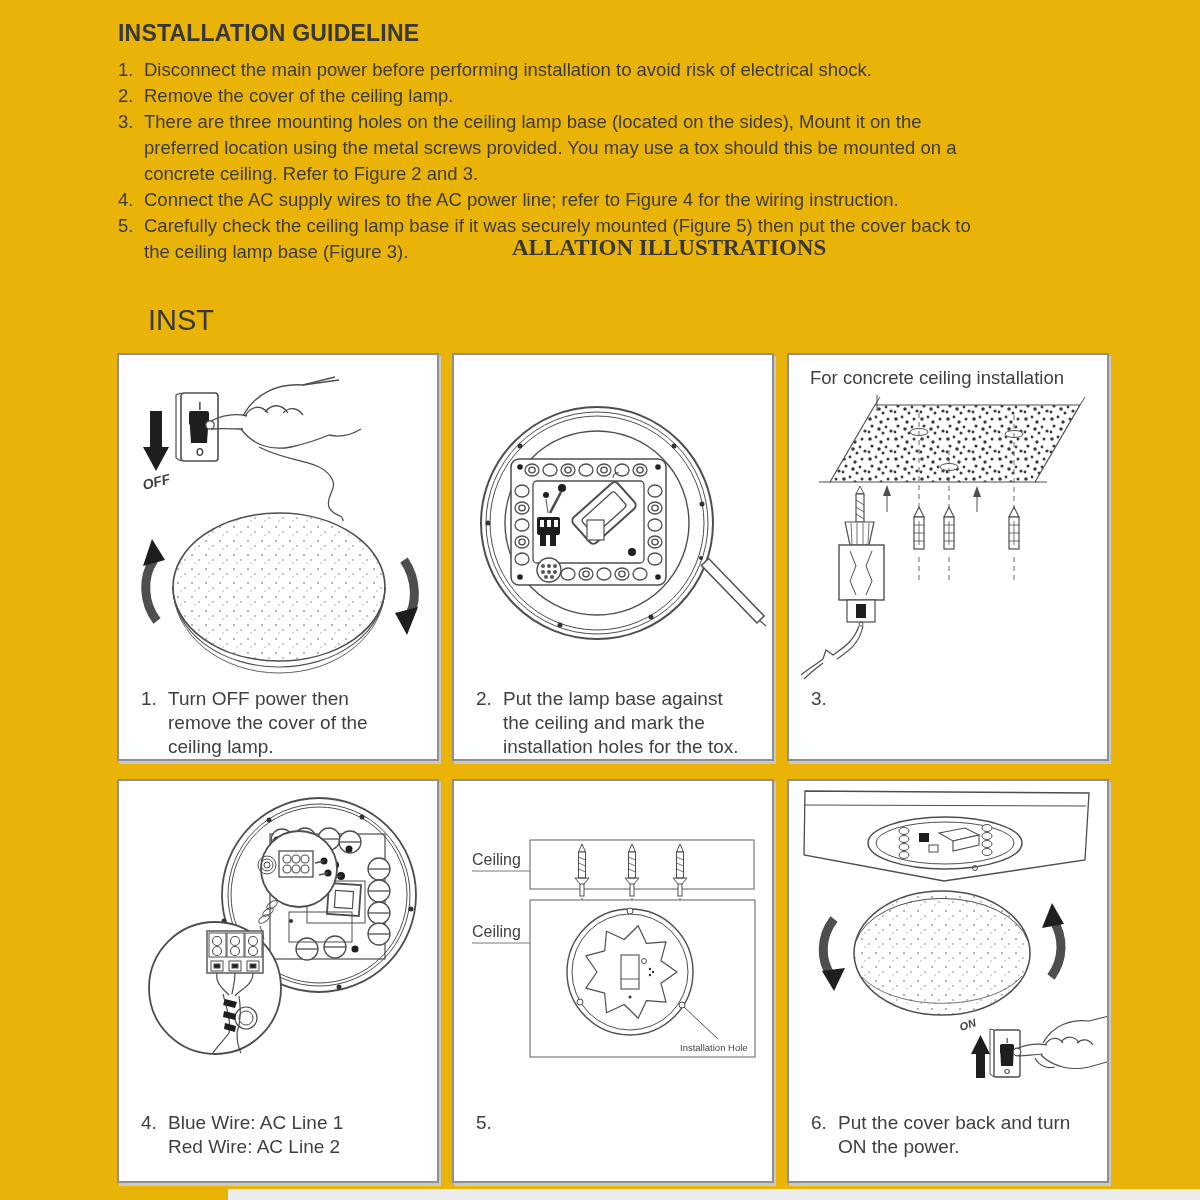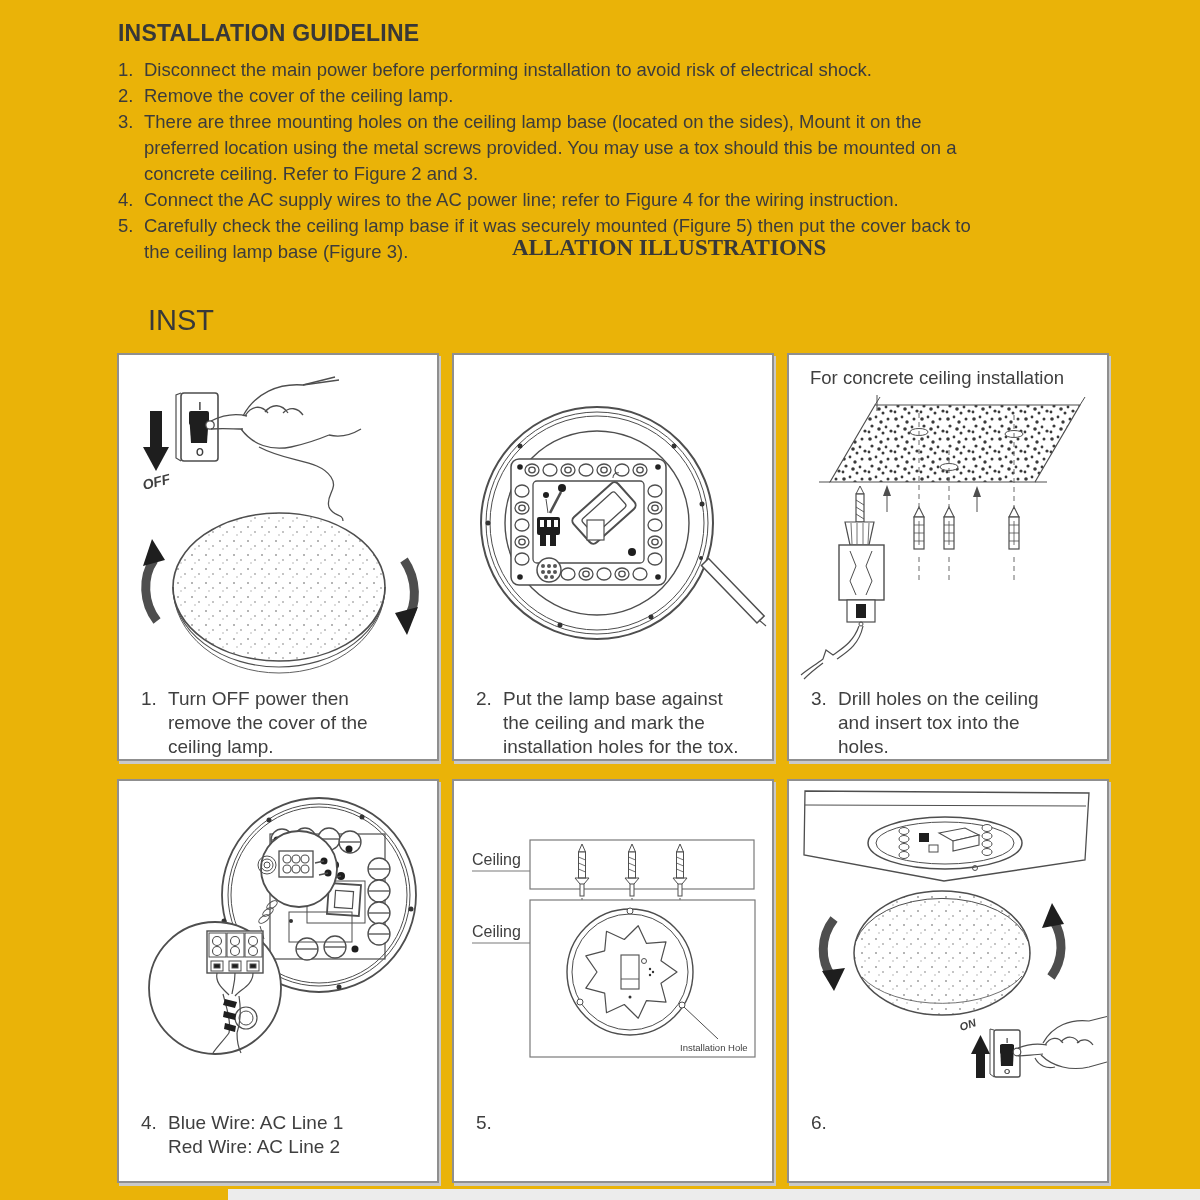--- a/index.html
+++ b/index.html
@@ -288,23 +288,20 @@
         <path class="ln" stroke-width="1" d="M61,156 l6,15 l-6,15 l6,14 M83,156 l-6,15 l6,15 l-6,14"></path>
         <rect x="58" y="205" width="28" height="22" fill="#fff" stroke="#4e4e4e" stroke-width="1.2"></rect>
         <rect x="67" y="209" width="10" height="14" fill="#1e1e1e"></rect>
         <circle cx="72" cy="229" r="2" fill="none" stroke="#4e4e4e" stroke-width="1"></circle>
         <path class="ln" stroke-width="1.2" d="M70,231 C64,248 52,254 44,260 l-7,-5 l-3,9 C26,270 18,275 12,280"></path>
         <path class="ln" stroke-width="1.2" d="M74,231 C70,250 58,257 48,264 M34,268 C26,274 20,279 15,284"></path>
       </g>
     </svg>
     <div class="caption cap-r1">
       <span class="num">3.</span>
-      <span class="txt">Drill holes on the ceiling
-and insert tox into the
-holes.</span>
     </div>
   </section>
 
   <section class="panel p-row2 p-col1">
     <svg width="318" height="330" viewBox="0 0 318 330">
       <g>
         <circle cx="200" cy="114" r="97" fill="#fff" stroke="#4e4e4e" stroke-width="1.8"></circle>
         <circle cx="200" cy="114" r="91" fill="none" stroke="#4e4e4e" stroke-width="1"></circle>
         <circle cx="200" cy="114" r="88" fill="none" stroke="#4e4e4e" stroke-width="1"></circle>
         <circle cx="243" cy="36" r="2.5" fill="#333"></circle>
@@ -534,17 +531,19 @@
         <path class="ln" stroke-width="1.2" d="M256,264 c5,-8 13,-9 18,-2"></path>
         <path class="ln" stroke-width="1.2" d="M272,261 c6,-7 14,-6 18,1"></path>
         <path class="ln" stroke-width="1.2" d="M288,262 c5,-5 12,-4 16,2"></path>
         <path class="ln" stroke-width="1.2" d="M254,262 C264,244 282,238 300,240 L320,235"></path>
         <path class="ln" stroke-width="1.2" d="M252,274 C264,286 282,290 300,286 L318,281"></path>
         <path class="ln" stroke-width="1.2" d="M246,277 C250,285 258,288 266,286"></path>
       </g>
     </svg>
     <div class="caption cap-r2">
       <span class="num">6.</span>
+      <span class="txt">Put the cover back and turn
+ON the power.</span>
     </div>
   </section>
 
   <div class="bottom-strip"></div>
 </div>
 
 </body></html>

